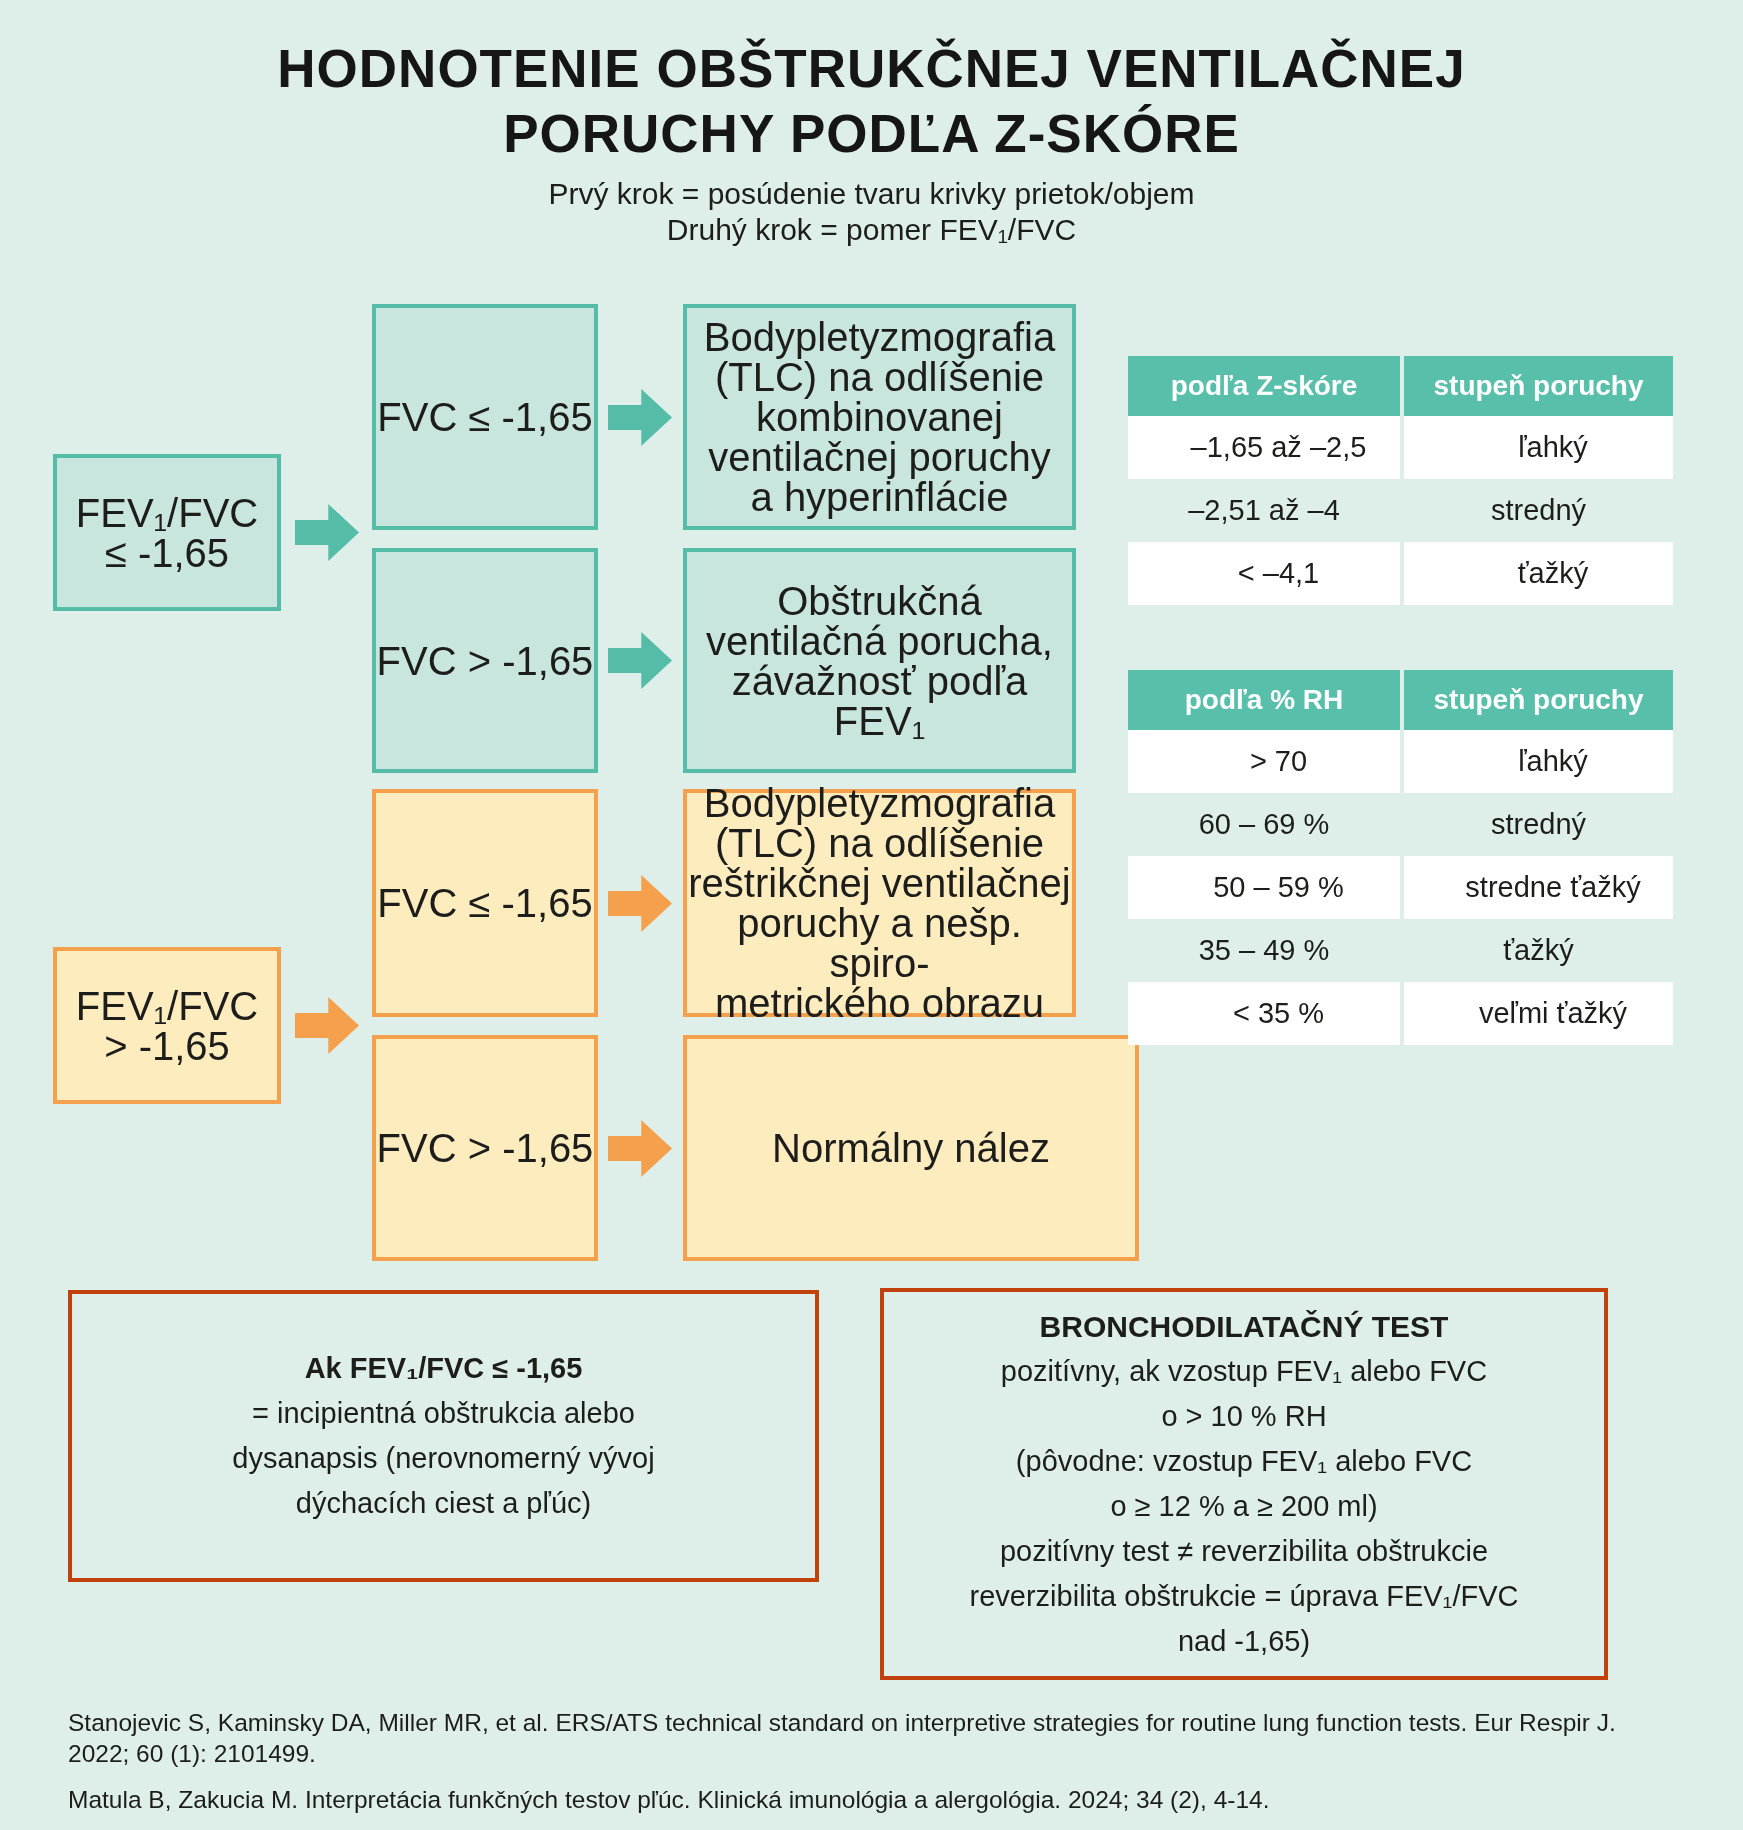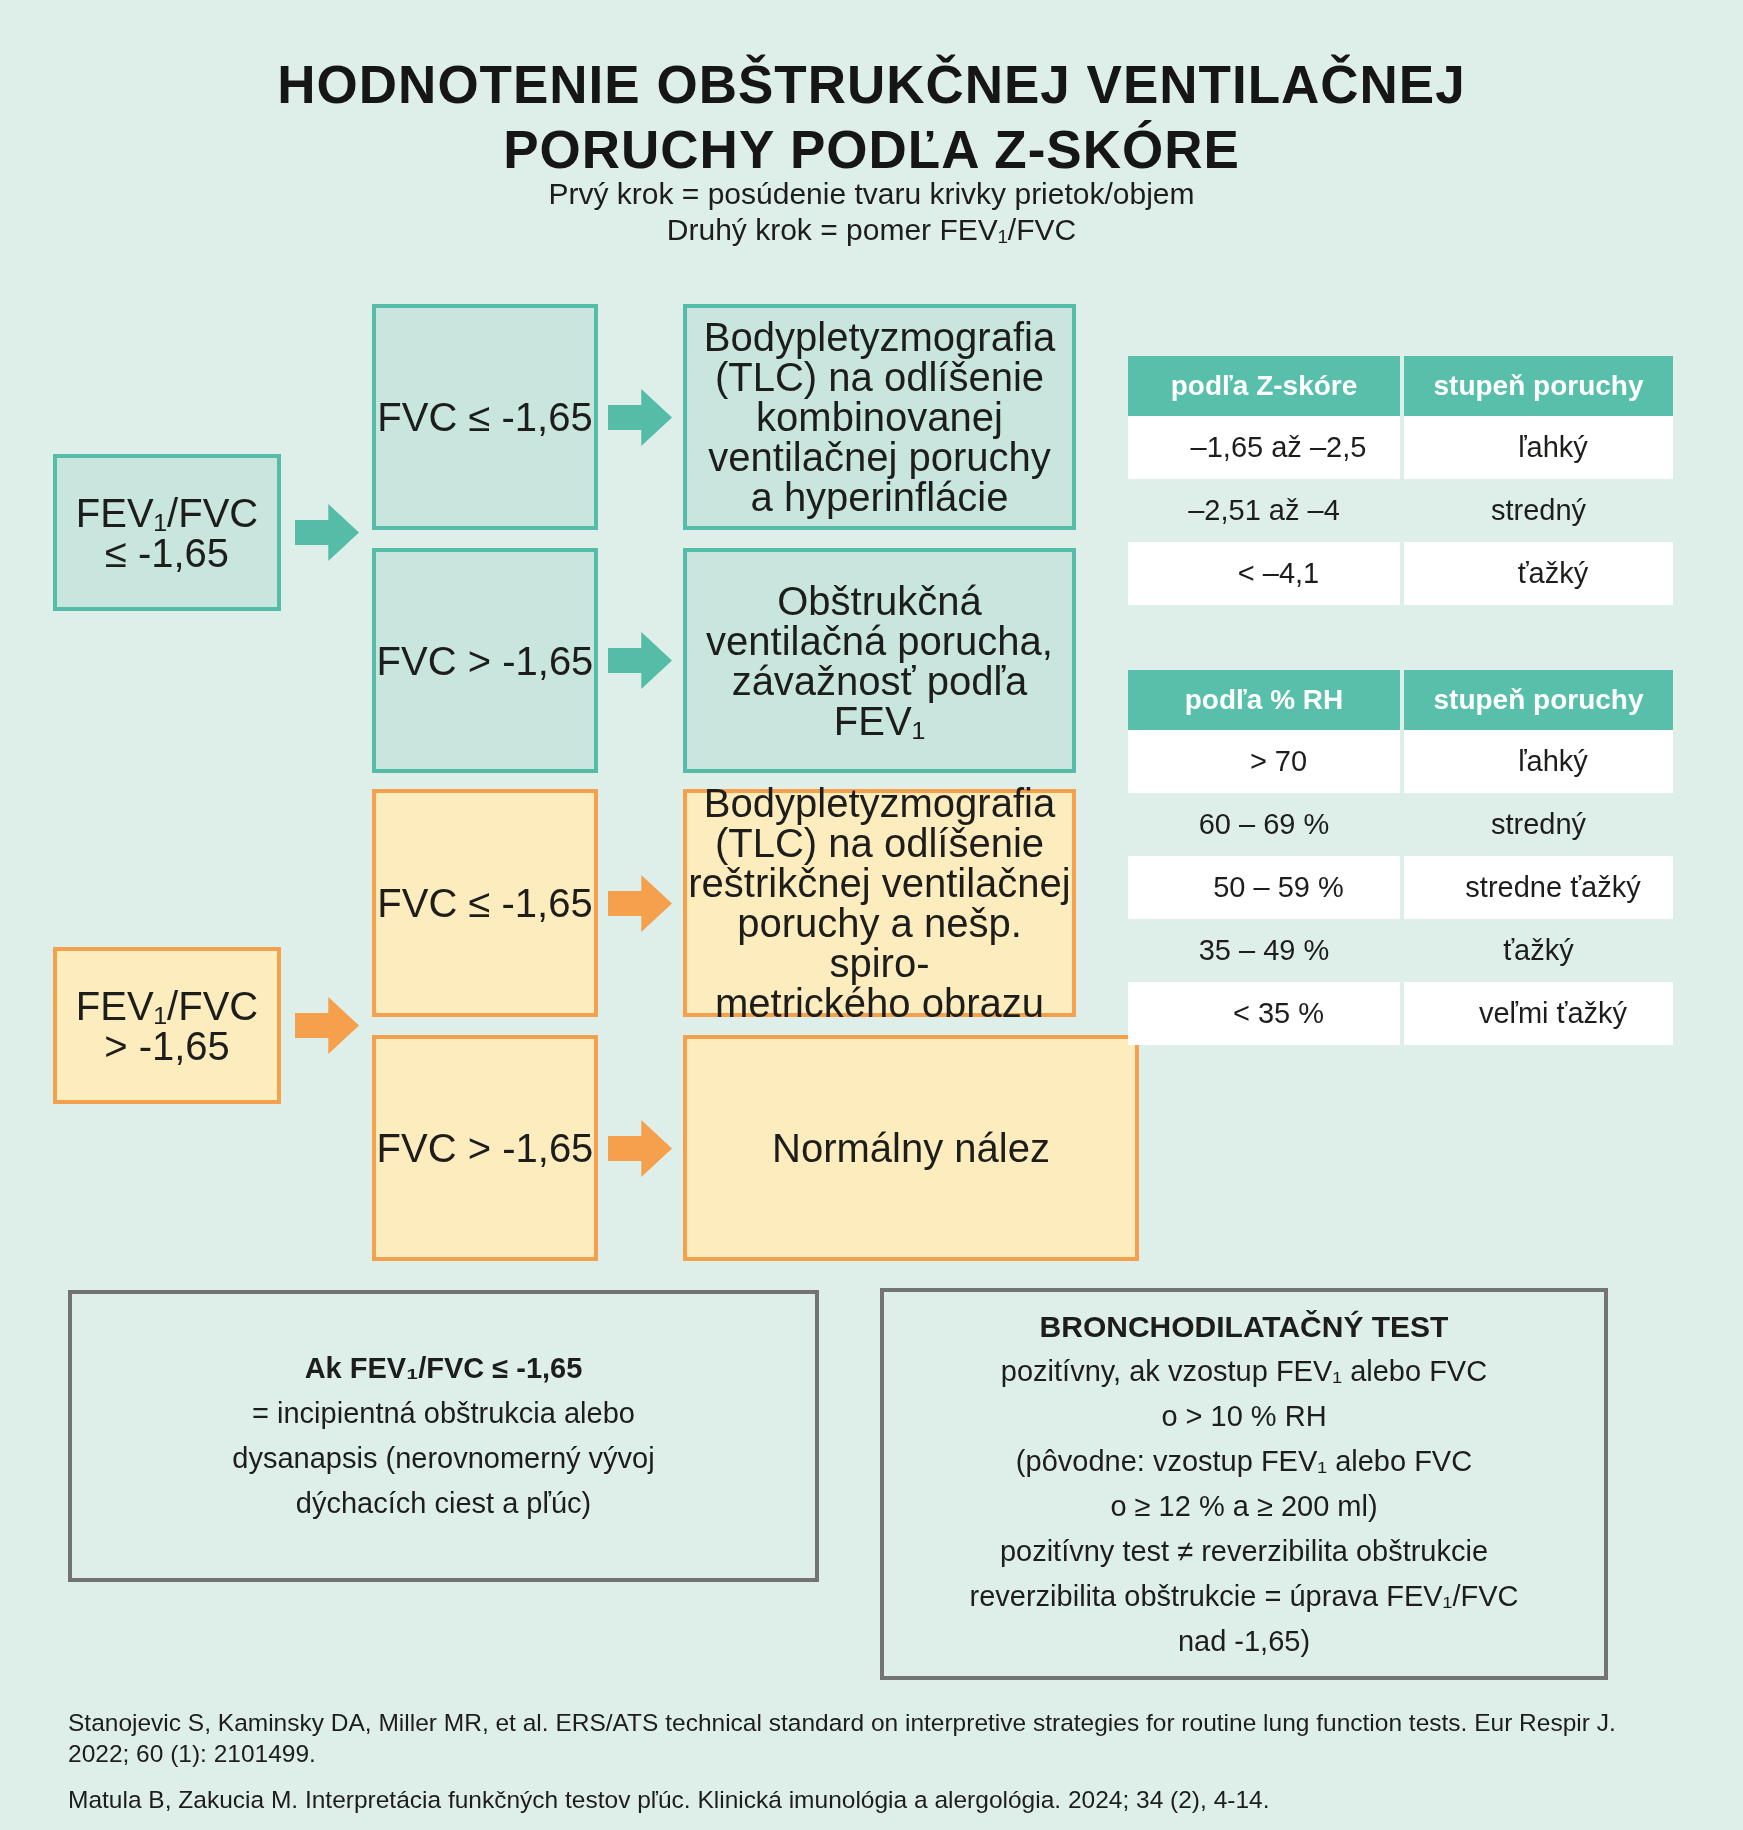--- a/index.html
+++ b/index.html
@@ -7,21 +7,21 @@
     position:relative; width:1743px; height:1830px;
     background:#deefe9; overflow:hidden;
     font-family:"Liberation Sans","DejaVu Sans",sans-serif;
     color:#1d1d1b;
   }
   .pre { white-space:pre-line; }
 
   .title {
     position:absolute; top:36px; left:0; width:100%;
     text-align:center; font-weight:900; font-size:53px; line-height:65px;
-    letter-spacing:1px; color:#161616;margin-top:16px;
+    letter-spacing:1px; color:#161616;
   }
   .subtitle {
     position:absolute; top:176px; left:0; width:100%;
     text-align:center; font-weight:normal; font-size:30px; line-height:36px;
   }
 
   .box {
     position:absolute; box-sizing:border-box;
     display:flex; align-items:center; justify-content:center;
     text-align:center; white-space:pre-line;
@@ -43,21 +43,21 @@
     font-weight:bold; font-size:28px;
     display:flex; align-items:center; justify-content:center;
   }
   .tbl .c {
     height:63px; font-size:29px;
     display:flex; align-items:center; justify-content:center;
   }
   .tbl .c.w { background:#ffffff;padding-left:29px; }
 
   .bigbox {
-    position:absolute; box-sizing:border-box; border:4px solid #737373;
+    position:absolute; box-sizing:border-box; border:4px solid #c2410c;
     display:flex; flex-direction:column; align-items:center; justify-content:center;
     text-align:center; font-size:29px; line-height:45px;
   }
   .bold { font-weight:bold; }
   .broncho-title { font-weight:bold; font-size:30px; line-height:45px; }
 
   .ref {
     position:absolute; left:68px; width:1610px;
     font-size:24.5px; line-height:31px; text-align:left;
   }

